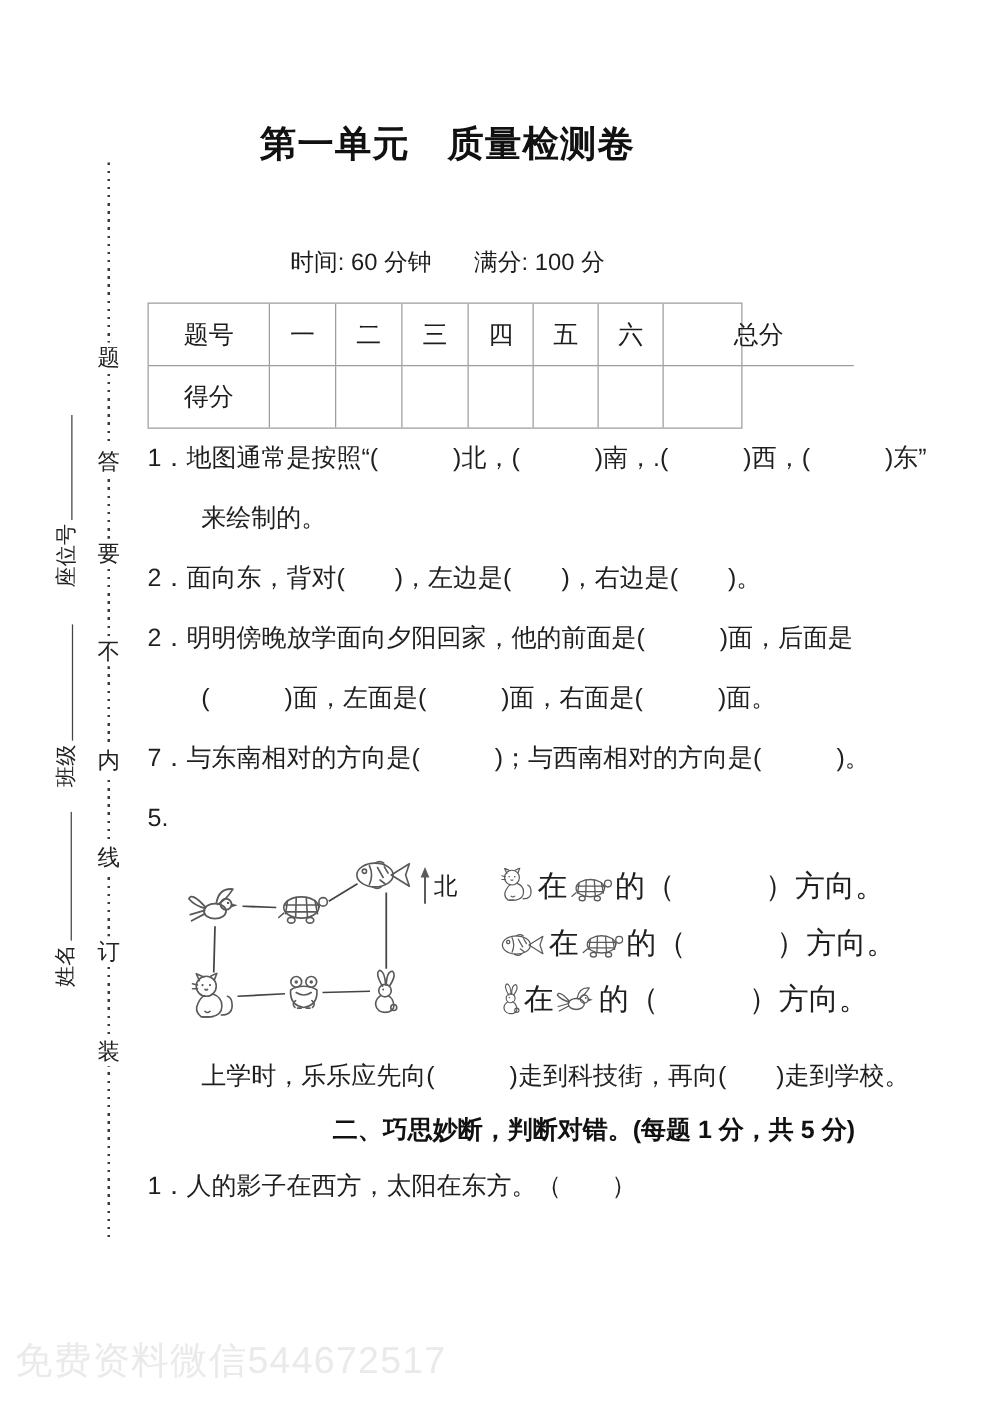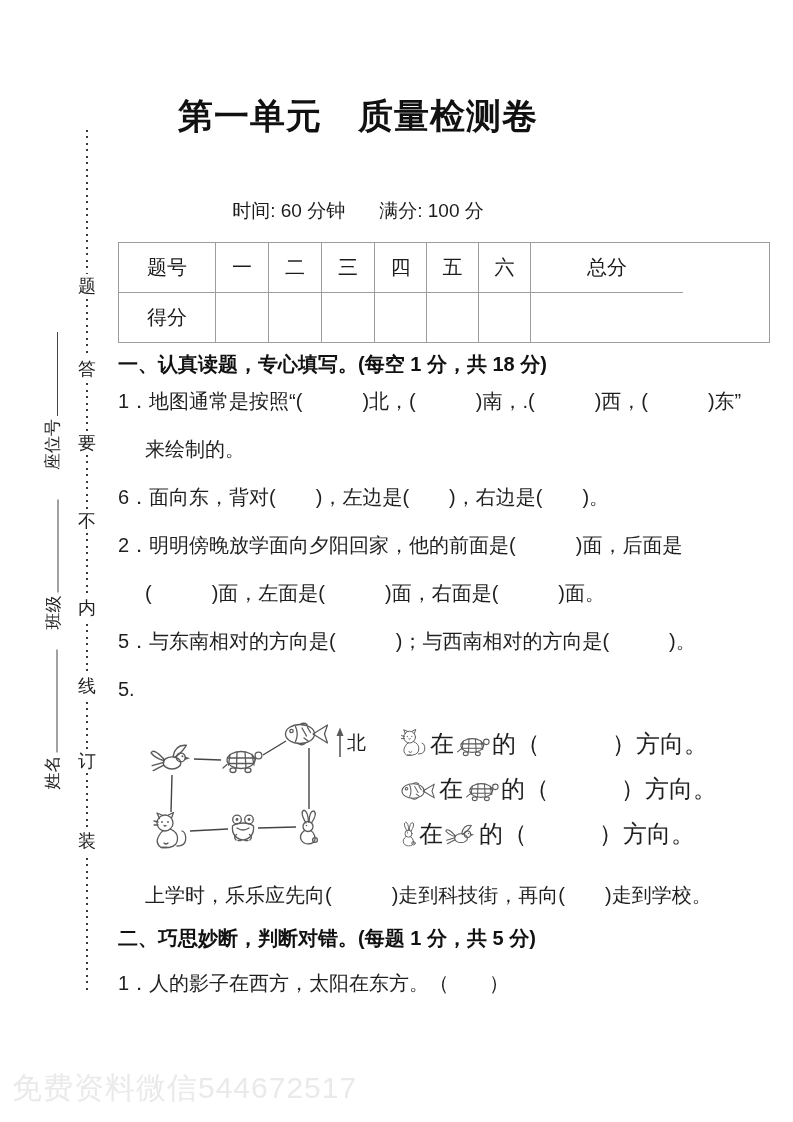--- a/index.html
+++ b/index.html
@@ -12,38 +12,38 @@
     background:repeating-linear-gradient(to bottom,#3a3a3a 0 2px,transparent 2px 6.5px);}
   .bchar{position:absolute;left:77px;width:20px;text-align:center;font-size:18px;line-height:18px;
     background:#fff;padding:3px 0;color:#222;}
   .vfield{position:absolute;transform:rotate(-90deg);white-space:nowrap;font-size:17px;
     line-height:20px;color:#222;}
   .vline{display:inline-block;border-bottom:1.2px solid #444;height:14px;margin-left:3px;}
 
   
   .content{position:absolute;left:118px;top:0;width:566px;}
   .head-wrap{width:480px;text-align:center;padding-top:98px;}
-  .doc-title{font-size:35px;font-weight:700;line-height:36px;color:#111;letter-spacing:1px;margin:0;}
+  .doc-title{font-size:29px;font-weight:700;line-height:36px;color:#111;letter-spacing:1px;margin:0;}
   .doc-info{margin-top:64px;font-size:19px;line-height:26px;color:#1c1c1c;}
   .doc-info .sp{display:inline-block;width:34px;}
 
   
-  .score-table{margin-top:18px;display:grid;width:652px;
+  .score-table{margin-top:18px;display:grid;width:476px;
     grid-template-columns:97px 53px 53px 53px 52px 52px 52px 152px;
     border:1px solid #9d9d9d;box-sizing:border-box;}
   .cell{border-right:1px solid #9d9d9d;border-bottom:1px solid #9d9d9d;height:49px;
     display:flex;align-items:center;justify-content:center;font-size:20px;color:#1c1c1c;}
   .cell:nth-child(8n){border-right:none;}
   .cell:nth-child(n+9){border-bottom:none;}
 
   
   .sec-h{margin:8px 0 0 0;font-size:20px;font-weight:700;line-height:26px;color:#111;white-space:nowrap;}
-  .sec-h.second{margin-top:6px;}
+  .sec-h.second{margin-top:6px;text-align:right;}
   .q{margin:0;font-size:20px;line-height:48px;white-space:nowrap;padding-left:27px;text-indent:-27px;}
-  .q .ln2{display:block;text-indent:0;}
+  .q .ln2{display:block;text-indent:0;margin-left:16px;}
   .s2q{margin-top:8px;}
 
   
   .q5-row{display:flex;height:158px;}
   .diagram-wrap{width:347px;padding-left:10px;box-sizing:border-box;}
   .q5-lines{padding-top:8px;font-size:24px;line-height:45px;white-space:nowrap;}
   .mini{display:inline-block;vertical-align:-5px;margin:0 2px;}
 
   .ln{fill:none;stroke:#5a5a5a;stroke-width:1.3;stroke-linecap:round;stroke-linejoin:round;}
   .fl{fill:#5a5a5a;stroke:none;}
@@ -161,29 +161,28 @@
       <div class="cell">得分</div>
       <div class="cell"></div>
       <div class="cell"></div>
       <div class="cell"></div>
       <div class="cell"></div>
       <div class="cell"></div>
       <div class="cell"></div>
       <div class="cell"></div>
     </div>
 
-    <h2 class="sec-h">一、认真读题，专心填写。(每空 1 分，共 18 分)</h2>
 
     <p class="q"><span>1．地图通常是按照“(　　　)北，(　　　)南，.(　　　)西，(　　　)东”</span><span class="ln2">来绘制的。</span></p>
 
-    <p class="q">6．面向东，背对(　　)，左边是(　　)，右边是(　　)。</p>
+    <p class="q">2．面向东，背对(　　)，左边是(　　)，右边是(　　)。</p>
 
     <p class="q"><span>2．明明傍晚放学面向夕阳回家，他的前面是(　　　)面，后面是</span><span class="ln2">(　　　)面，左面是(　　　)面，右面是(　　　)面。</span></p>
 
-    <p class="q">5．与东南相对的方向是(　　　)；与西南相对的方向是(　　　)。</p>
+    <p class="q">7．与东南相对的方向是(　　　)；与西南相对的方向是(　　　)。</p>
 
     <p class="q">5.</p>
 
     <div class="q5-row">
       <div class="diagram-wrap">
         <svg width="270" height="160" viewBox="0 0 270 160">
           <line class="conn" x1="66" y1="46" x2="93" y2="47"></line>
           <line class="conn" x1="135" y1="42" x2="158" y2="28"></line>
           <line class="conn" x1="181" y1="35" x2="181" y2="96"></line>
           <line class="conn" x1="44" y1="62" x2="43" y2="99"></line>

